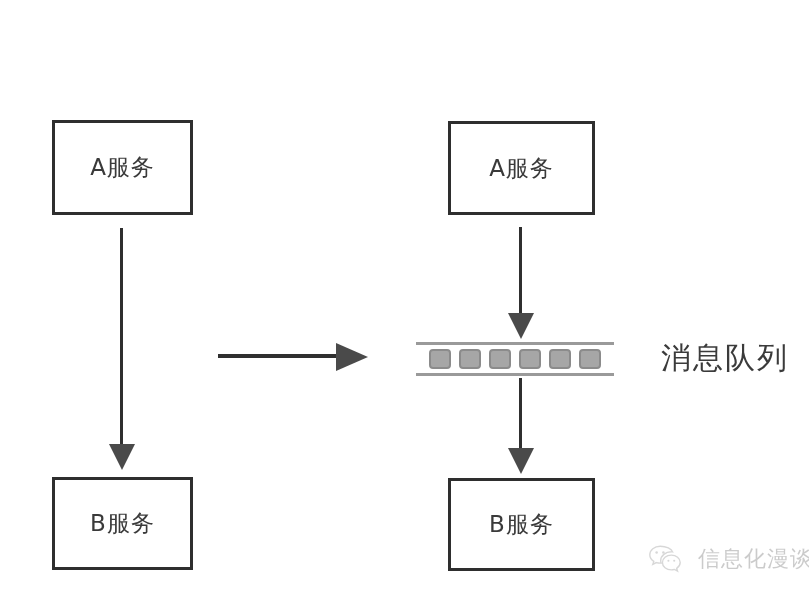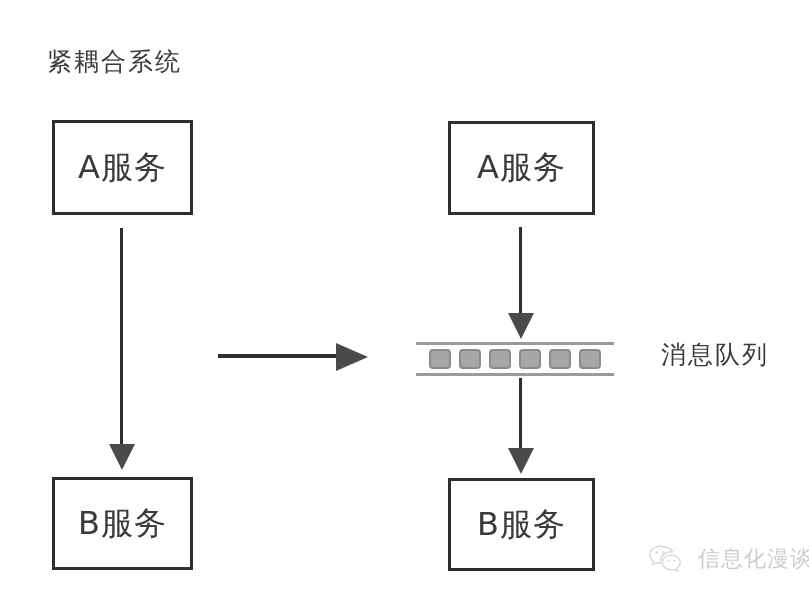--- a/index.html
+++ b/index.html
@@ -35,21 +35,21 @@
   .service-box {
     position: absolute;
     border: 3px solid #2e2e2e;
     background: #ffffff;
     box-sizing: border-box;
     display: flex;
     align-items: center;
     justify-content: center;
   }
   .service-box .box-label {
-    font-size: 32px;
+    font-size: 23px;
     color: #3a3a3a;
     letter-spacing: 1px;
     white-space: nowrap;
     font-family: "DejaVu Sans", "Liberation Sans", sans-serif;
   }
   #box-a-left  { left: 52px;  top: 120px; width: 141px; height: 95px; }
   #box-b-left  { left: 52px;  top: 477px; width: 141px; height: 93px; }
   #box-a-right { left: 448px; top: 121px; width: 147px; height: 94px; }
   #box-b-right { left: 448px; top: 478px; width: 147px; height: 93px; }
 
@@ -148,21 +148,21 @@
     border: 2px solid #8b8b8b;
     border-radius: 4px;
     box-sizing: border-box;
   }
 
   
   #queue-label {
     position: absolute;
     left: 661px;
     top: 338px;
-    font-size: 25px;
+    font-size: 30px;
     color: #3b3b3b;
     letter-spacing: 2px;
     white-space: nowrap;
     font-family: "DejaVu Sans", "Liberation Sans", sans-serif;
   }
 
   
   #watermark {
     position: absolute;
     left: 648px;
@@ -184,21 +184,20 @@
     height: 30px;
     position: relative;
     flex: 0 0 auto;
   }
 </style>
 </head>
 <body>
 
 <div id="canvas">
 
-  <div class="section-title" id="title-left">紧耦合系统</div>
 
 
   <div class="service-box" id="box-a-left">
     <span class="box-label">A服务</span>
   </div>
 
   <div class="v-arrow" id="arrow-left-down">
     <div class="shaft"></div>
     <div class="head"></div>
   </div>

